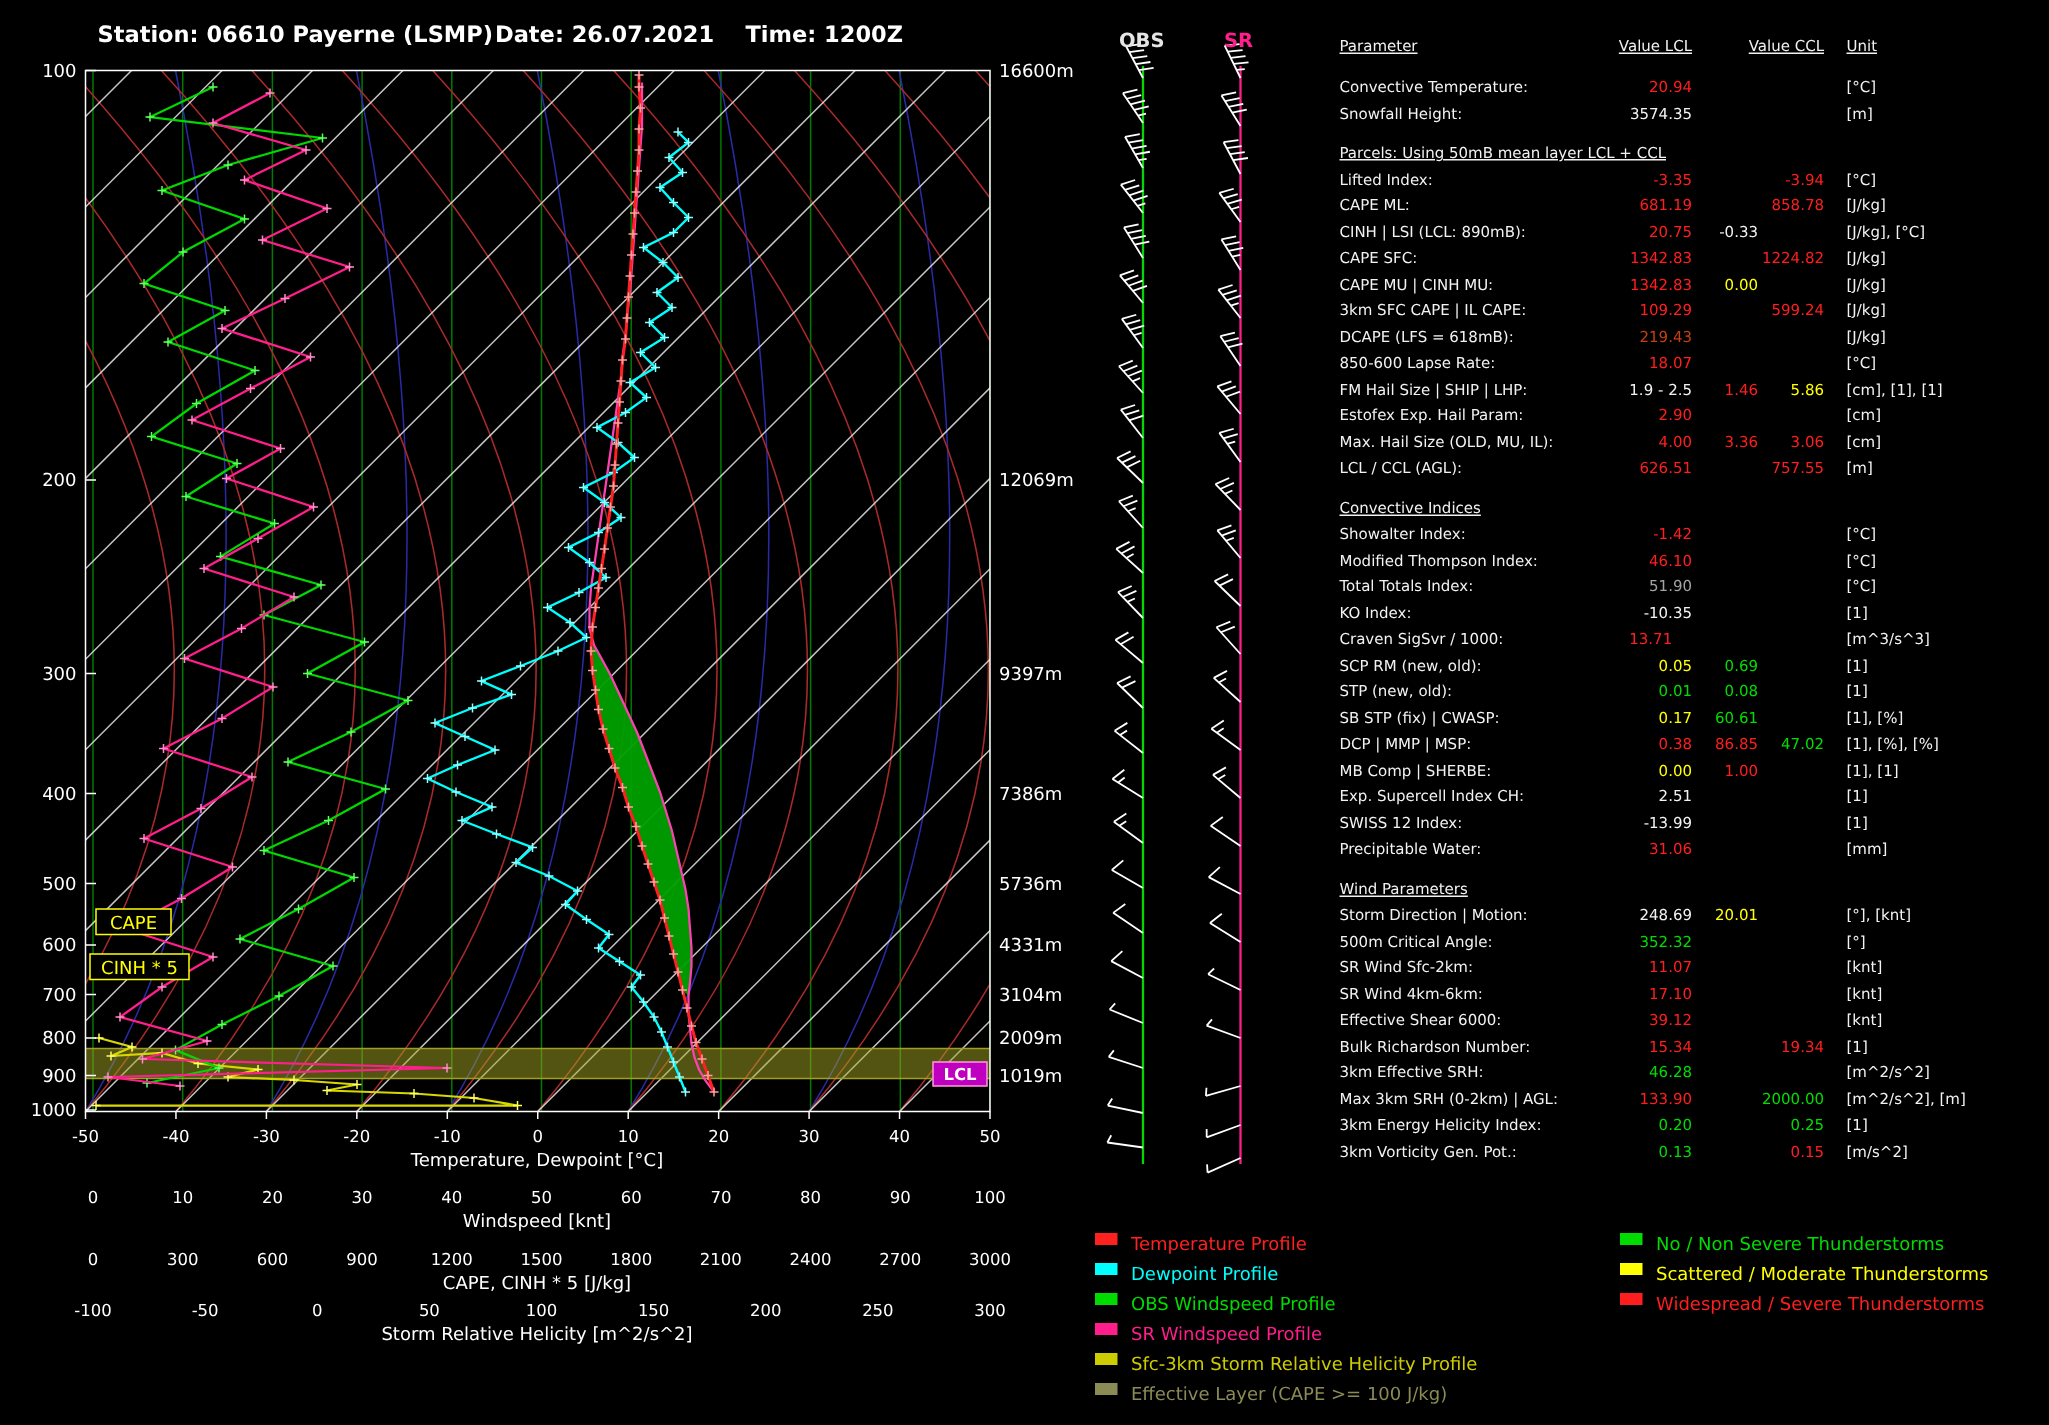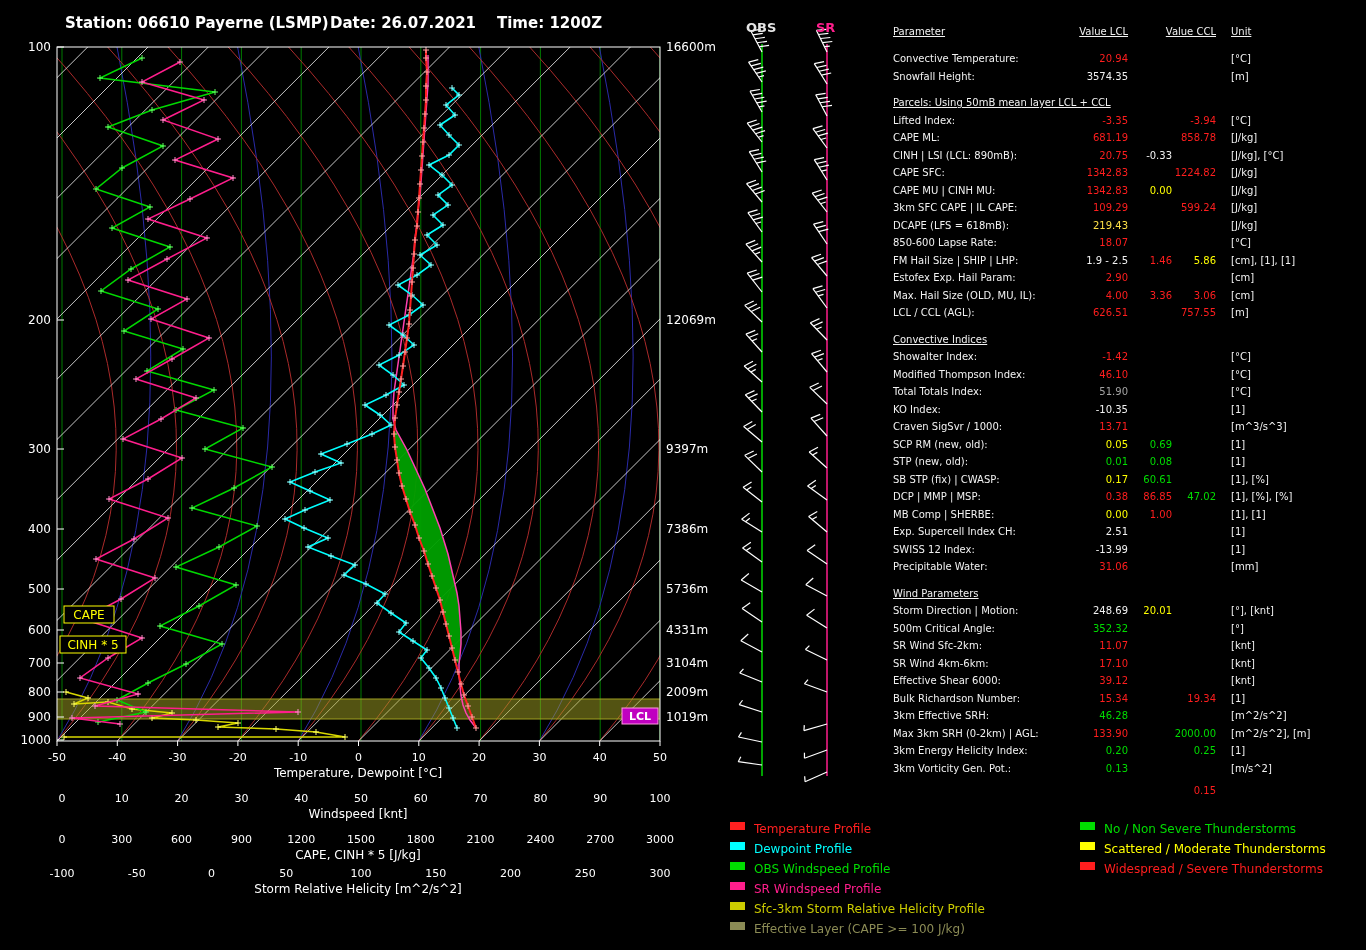--- a/index.html
+++ b/index.html
@@ -889,21 +889,21 @@
         </div>
         <div class="trow">
           <div class="tlabel">3km SFC CAPE | IL CAPE:</div>
           <div class="tval" style="color: rgb(255, 30, 30);">109.29</div>
           <div class="tval"></div>
           <div class="tval" style="color: rgb(255, 30, 30);">599.24</div>
           <div class="tunit">[J/kg]</div>
         </div>
         <div class="trow">
           <div class="tlabel">DCAPE (LFS = 618mB):</div>
-          <div class="tval" style="color: #fde047;">219.43</div>
+          <div class="tval" style="color: #c2410c;">219.43</div>
           <div class="tval"></div>
           <div class="tval"></div>
           <div class="tunit">[J/kg]</div>
         </div>
         <div class="trow">
           <div class="tlabel">850-600 Lapse Rate:</div>
           <div class="tval" style="color: rgb(255, 30, 30);">18.07</div>
           <div class="tval"></div>
           <div class="tval"></div>
           <div class="tunit">[°C]</div>
@@ -960,21 +960,21 @@
         </div>
         <div class="trow">
           <div class="tlabel">KO Index:</div>
           <div class="tval" style="color: rgb(242, 242, 242);">-10.35</div>
           <div class="tval"></div>
           <div class="tval"></div>
           <div class="tunit">[1]</div>
         </div>
         <div class="trow">
           <div class="tlabel">Craven SigSvr / 1000:</div>
-          <div class="tval" style="color: rgb(255, 30, 30);">13.71</div>
+          <div class="tval" style="color: rgb(255, 30, 30); text-align: center;">13.71</div>
           <div class="tval"></div>
           <div class="tval"></div>
           <div class="tunit">[m^3/s^3]</div>
         </div>
         <div class="trow">
           <div class="tlabel">SCP RM (new, old):</div>
           <div class="tval" style="color: rgb(255, 255, 0);">0.05</div>
           <div class="tval" style="color: rgb(0, 220, 0);">0.69</div>
           <div class="tval"></div>
           <div class="tunit">[1]</div>
@@ -1089,21 +1089,21 @@
           <div class="tlabel">3km Energy Helicity Index:</div>
           <div class="tval" style="color: rgb(0, 220, 0);">0.20</div>
           <div class="tval"></div>
           <div class="tval" style="color: rgb(0, 220, 0);">0.25</div>
           <div class="tunit">[1]</div>
         </div>
         <div class="trow">
           <div class="tlabel">3km Vorticity Gen. Pot.:</div>
           <div class="tval" style="color: rgb(0, 220, 0);">0.13</div>
           <div class="tval"></div>
-          <div class="tval" style="color: rgb(255, 30, 30); margin-top: 22px;">0.15</div>
+          <div class="tval" style="color: rgb(255, 30, 30);">0.15</div>
           <div class="tunit">[m/s^2]</div>
         </div>
       </div>
   </div>
 
   <div class="legend" id="legend-profiles">
       <div class="leg-item">
         <span class="leg-swatch" style="background: rgb(255, 32, 32);"></span>
         <span style="color: rgb(255, 32, 32);">Temperature Profile</span>
       </div>

